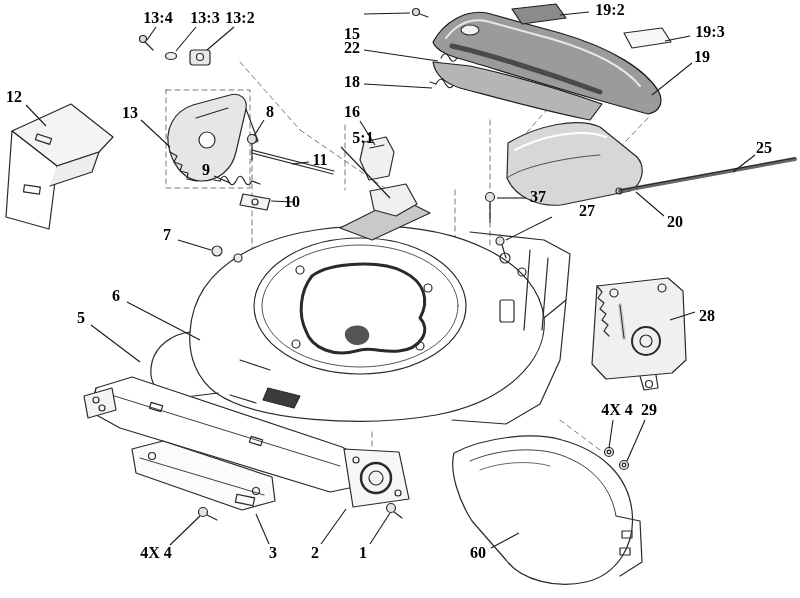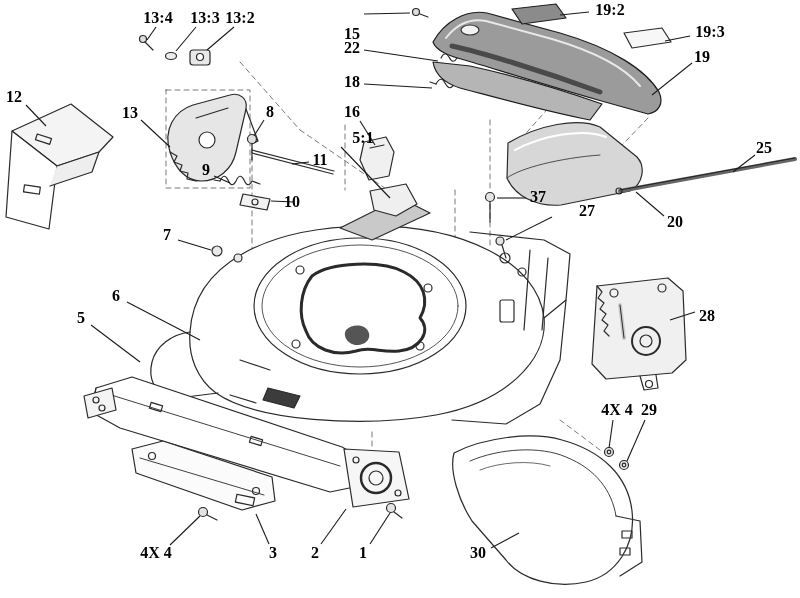--- a/index.html
+++ b/index.html
@@ -264,16 +264,16 @@
       <div class="callout-label" style="left: 538px; top: 197px;">37</div>
       <div class="callout-label" style="left: 563px; top: 211px; margin-left: 24px;">27</div>
       <div class="callout-label" style="left: 675px; top: 222px;">20</div>
       <div class="callout-label" style="left: 707px; top: 316px;">28</div>
       <div class="callout-label" style="left: 617px; top: 410px;">4X 4</div>
       <div class="callout-label" style="left: 649px; top: 410px;">29</div>
       <div class="callout-label" style="left: 156px; top: 553px;">4X 4</div>
       <div class="callout-label" style="left: 273px; top: 553px;">3</div>
       <div class="callout-label" style="left: 315px; top: 553px;">2</div>
       <div class="callout-label" style="left: 363px; top: 553px;">1</div>
-      <div class="callout-label" style="left: 478px; top: 553px;">30</div>
+      <div class="callout-label" style="left: 478px; top: 553px;">60</div>
     </div>
 
 </div>
 
 </body></html>

